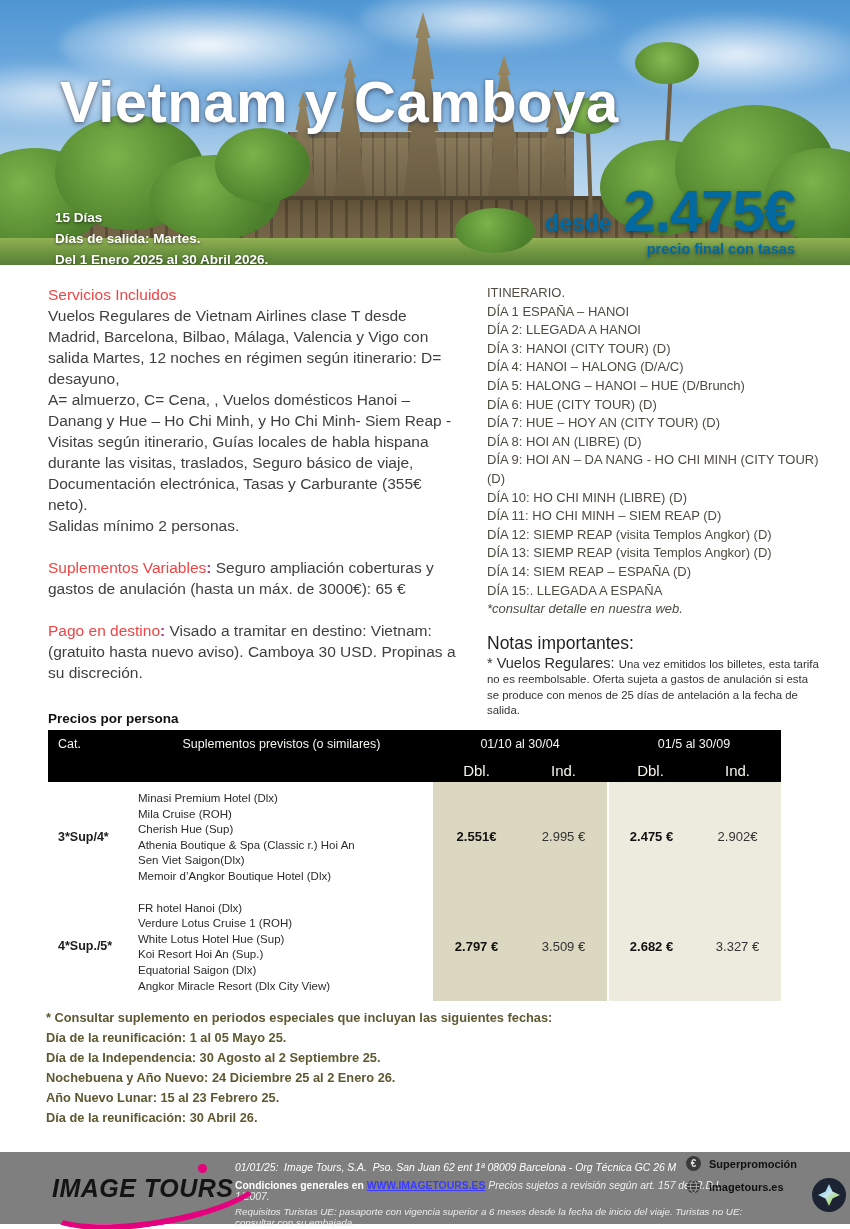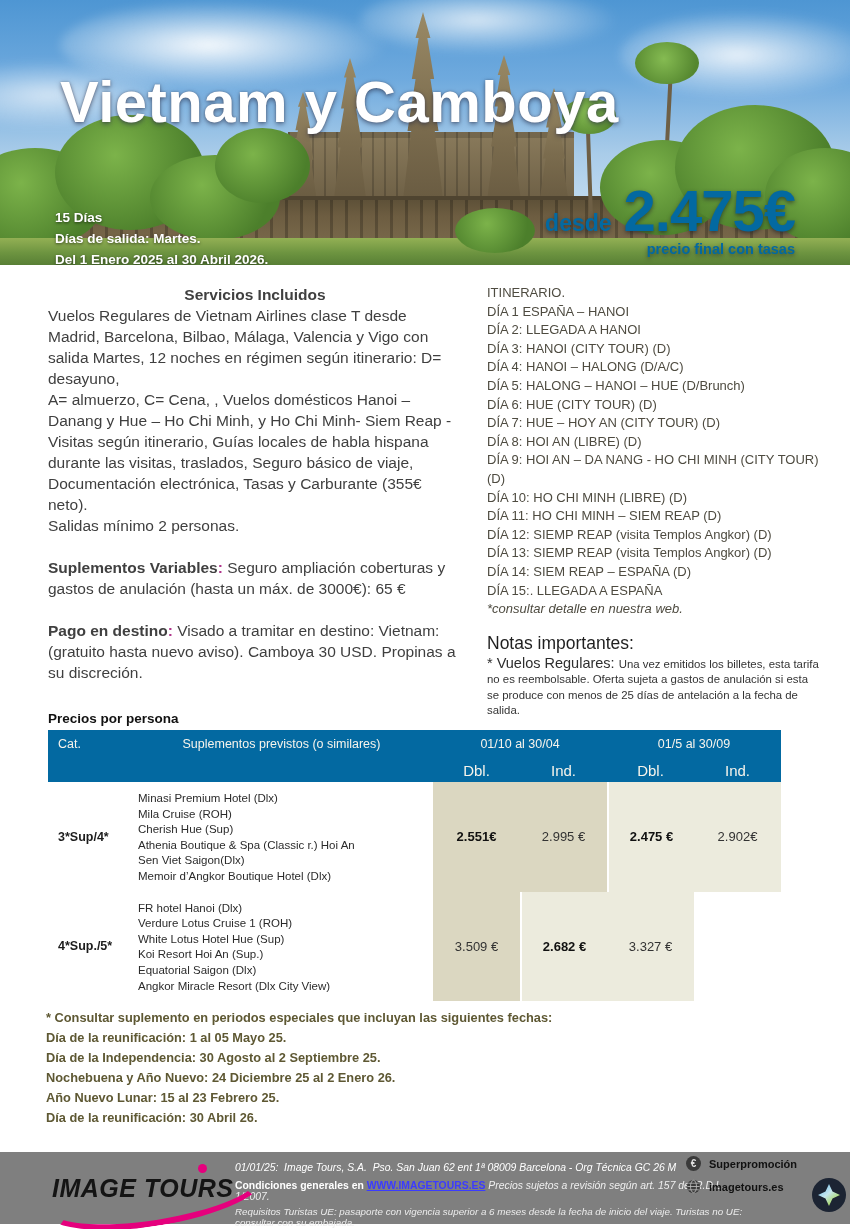--- a/index.html
+++ b/index.html
@@ -51,37 +51,37 @@
          line-height:21px;text-shadow:0 1px 3px rgba(0,0,0,.6);}
   .hero-price{position:absolute;right:55px;top:182px;text-align:right;color:#0369a1;
          text-shadow:0 2px 4px rgba(30,30,40,.6);}
   .hp-row{display:flex;align-items:baseline;justify-content:flex-end;}
   .hp-desde{font-size:23px;font-weight:bold;margin-right:12px;}
   .hp-big{font-size:58px;font-weight:bold;line-height:1;letter-spacing:-1px;}
   .hp-note{font-size:14.5px;font-weight:bold;margin-top:1px;}
 
   
   .col-left{position:absolute;left:48px;top:284px;width:414px;color:#3f3f3f;font-size:15.5px;line-height:21px;}
-  .h-olive{color:#404040;font-weight:bold;text-align:center;}
+  .h-olive{color:#ef4444;font-weight:normal;}
   .colon{color:#b0368c;font-weight:bold;}
   .pre{white-space:pre-line;}
   .col-left p{margin:0;}
   .mt1{margin-top:21px !important;}
   .col-right{position:absolute;left:487px;top:284px;width:334px;color:#4e4b40;}
   .itin{font-size:13px;line-height:18.6px;}
   .itnote{font-style:italic;}
   .notas-title{margin:14px 0 2px 0;font-size:17.5px;font-weight:normal;color:#1f1f1f;}
   .notas-p{margin:0;color:#333;font-size:11.4px;line-height:15.6px;}
   .notas-lead{font-size:14.5px;color:#2e2e2e;}
 
   
   .pricing{position:absolute;left:48px;top:711px;width:733px;}
   .pcaption{font-size:13.5px;font-weight:bold;color:#111;margin:0 0 4px 0;}
   .thead{display:grid;grid-template-columns:82px 303px 87px 87px 87px 87px;grid-template-rows:28px 24px;
-         background:#0369a1;color:#f7f4ec;}
+         background:#000000;color:#f7f4ec;}
   .th{display:flex;align-items:center;justify-content:center;font-size:12.5px;}
   .th-cat{justify-content:flex-start;padding-left:10px;grid-column:1;grid-row:1;}
   .th-hot{grid-column:2;grid-row:1;}
   .th-p1{grid-column:3/5;grid-row:1;}
   .th-p2{grid-column:5/7;grid-row:1;}
   .th-sub{font-size:15px;grid-row:2;}
   .s3{grid-column:3;} .s4{grid-column:4;} .s5{grid-column:5;} .s6{grid-column:6;}
   .trow{display:grid;grid-template-columns:82px 303px 87px 87px 87px 87px;}
   .td-cat{display:flex;align-items:center;padding-left:10px;font-size:12.5px;font-weight:bold;color:#1c1c1c;}
   .td-hot{padding:9px 0 7px 8px;font-size:11.5px;line-height:15.6px;color:#2b2b2b;}
@@ -226,20 +226,21 @@
       <div class="td-price g2">2.902€</div>
     </div>
     <div class="trow">
       <div class="td-cat">4*Sup./5*</div>
       <div class="td-hot pre">FR hotel Hanoi (Dlx)
 Verdure Lotus Cruise 1 (ROH)
 White Lotus Hotel Hue (Sup)
 Koi Resort Hoi An (Sup.)
 Equatorial Saigon (Dlx)
 Angkor Miracle Resort (Dlx City View)</div>
+      <div class="td-price g1 bold">2.797 €</div>
       <div class="td-price g1">3.509 €</div>
       <div class="td-price g2 gdiv bold">2.682 €</div>
       <div class="td-price g2">3.327 €</div>
     </div>
   </section>
 
   <section class="special">
     <div>* Consultar suplemento en periodos especiales que incluyan las siguientes fechas:</div>
     <div class="pre">Día de la reunificación: 1 al 05  Mayo 25.
 Día de la Independencia: 30 Agosto al 2 Septiembre 25.

